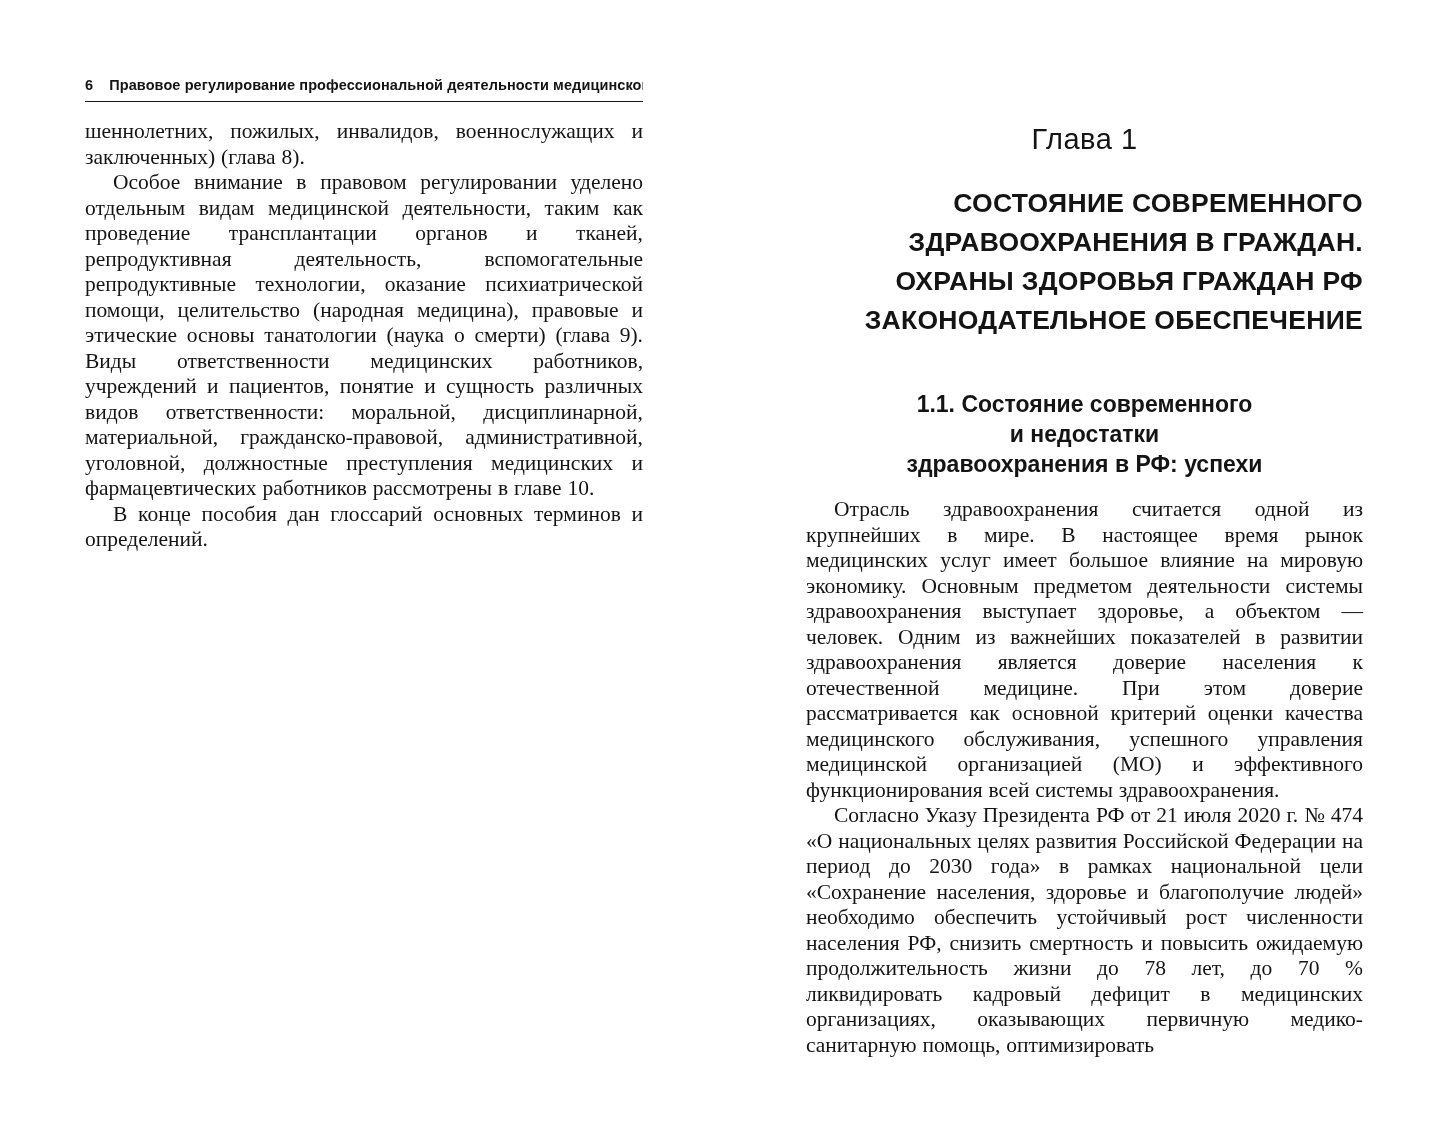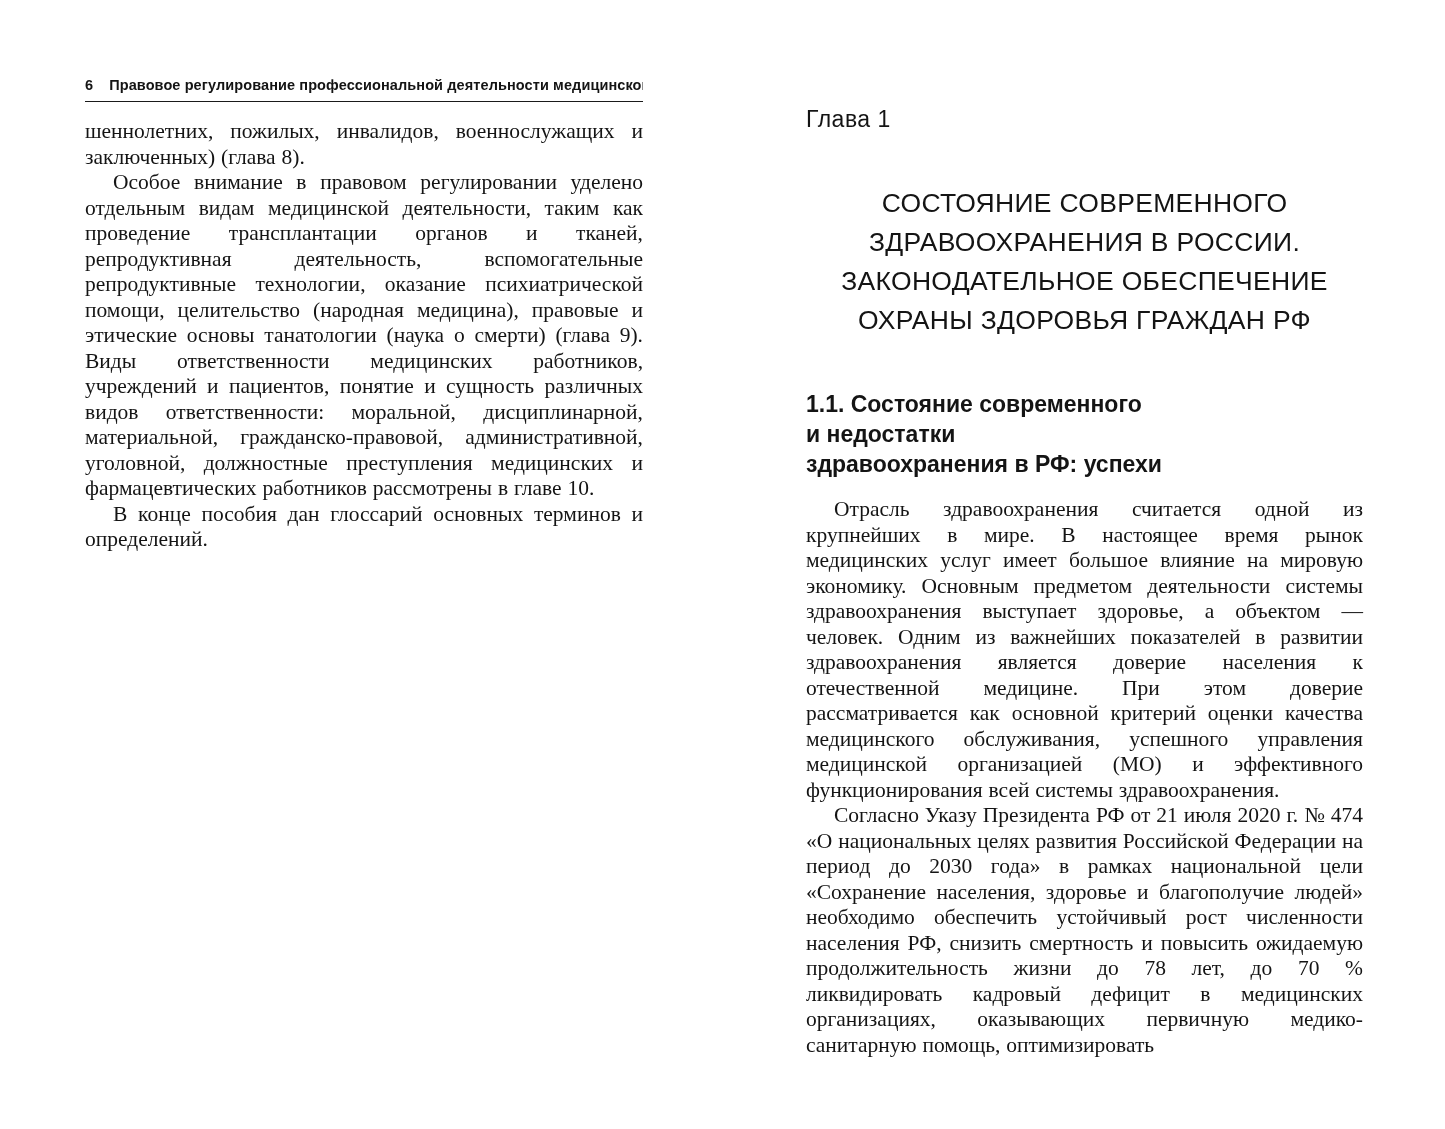--- a/index.html
+++ b/index.html
@@ -58,46 +58,48 @@
   .page.right .body-text { top: 497px; }
   .body-text p {
     margin: 0;
     text-indent: 28px;
   }
   .body-text p.no-indent { text-indent: 0; }
 
   
   .chapter-label {
     position: absolute;
-    top: 103px;
+    top: 123px;
     left: 0;
     right: 0;
+    text-align: center;
     font-family: "Liberation Sans", sans-serif;
     font-weight: 400;
-    font-size: 23px;
+    font-size: 29px;
     line-height: 33px;
     letter-spacing: 0.5px;
   }
   .chapter-title {
     position: absolute;
     top: 184px;
     left: 0;
     right: 0;
-    text-align: center;
+    text-align: right;
     font-family: "Liberation Sans", sans-serif;
-    font-weight: normal;
+    font-weight: bold;
     font-size: 26.5px;
     line-height: 39px;
     letter-spacing: 0.3px;
   }
   .section-title {
     position: absolute;
     top: 389px;
     left: 0;
     right: 0;
+    text-align: center;
     font-family: "Liberation Sans", sans-serif;
     font-weight: bold;
     font-size: 23px;
     line-height: 30px;
   }
 </style>
 </head>
 <body>
 
 <div class="spread">
@@ -112,23 +114,23 @@
       <p>Особое внимание в правовом регулировании уделено отдельным видам медицинской деятельности, таким как проведение трансплантации органов и тканей, репродуктивная деятельность, вспомогательные репродуктивные технологии, оказание психиатрической помощи, целительство (народная медицина), правовые и этические основы танатологии (наука о смерти) (глава 9). Виды ответственности медицинских работников, учреждений и пациентов, понятие и сущность различных видов ответственности: моральной, дисциплинарной, материальной, гражданско-правовой, административной, уголовной, должностные преступления медицинских и фармацевтических работников рассмотрены в главе 10.</p>
       <p>В конце пособия дан глоссарий основных терминов и определений.</p>
     </div>
   </div>
 
   <div class="page right">
     <div class="chapter-label">Глава 1</div>
 
     <div class="chapter-title">
       <div>СОСТОЯНИЕ СОВРЕМЕННОГО</div>
-      <div>ЗДРАВООХРАНЕНИЯ В РОССИИ.</div>
+      <div>ЗДРАВООХРАНЕНИЯ В ГРАЖДАН.</div>
+      <div>ОХРАНЫ ЗДОРОВЬЯ ГРАЖДАН РФ</div>
       <div>ЗАКОНОДАТЕЛЬНОЕ ОБЕСПЕЧЕНИЕ</div>
-      <div>ОХРАНЫ ЗДОРОВЬЯ ГРАЖДАН РФ</div>
     </div>
 
     <div class="section-title">
       <div>1.1. Состояние современного</div>
       <div>и недостатки</div>
       <div>здравоохранения в РФ: успехи</div>
     </div>
 
     <div class="body-text">
       <p>Отрасль здравоохранения считается одной из крупнейших в мире. В настоящее время рынок медицинских услуг имеет большое влияние на мировую экономику. Основным предметом деятельности системы здравоохранения выступает здоровье, а объектом — человек. Одним из важнейших показателей в развитии здравоохранения является доверие населения к отечественной медицине. При этом доверие рассматривается как основной критерий оценки качества медицинского обслуживания, успешного управления медицинской организацией (МО) и эффективного функционирования всей системы здравоохранения.</p>

